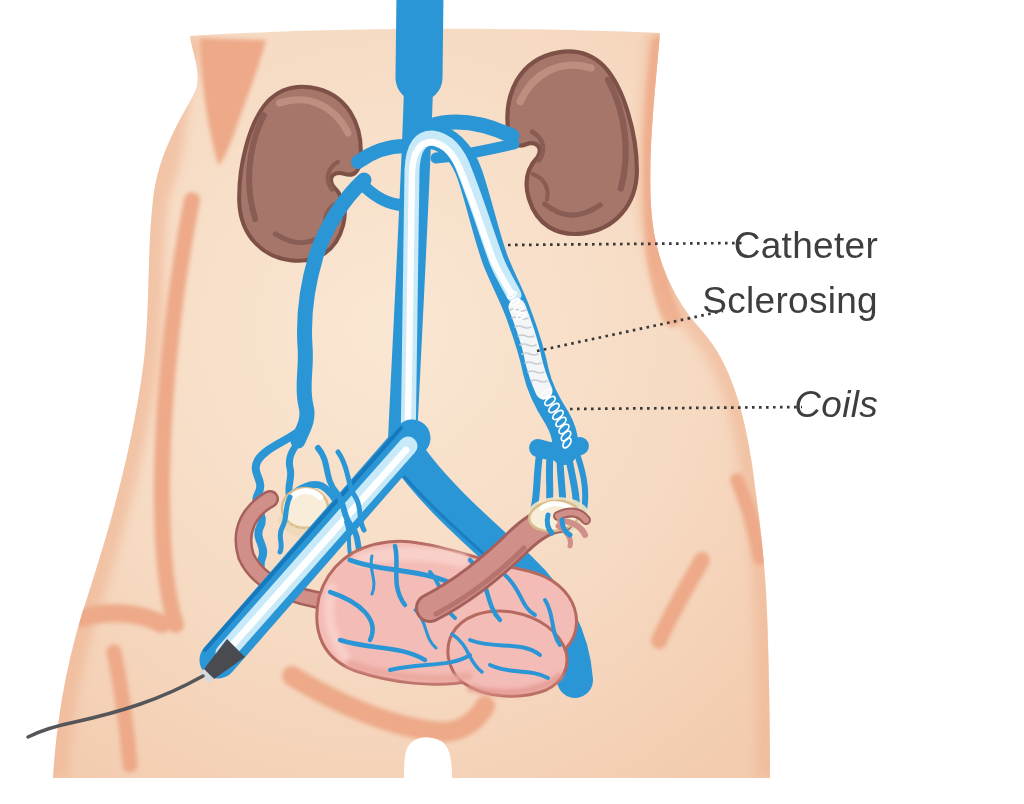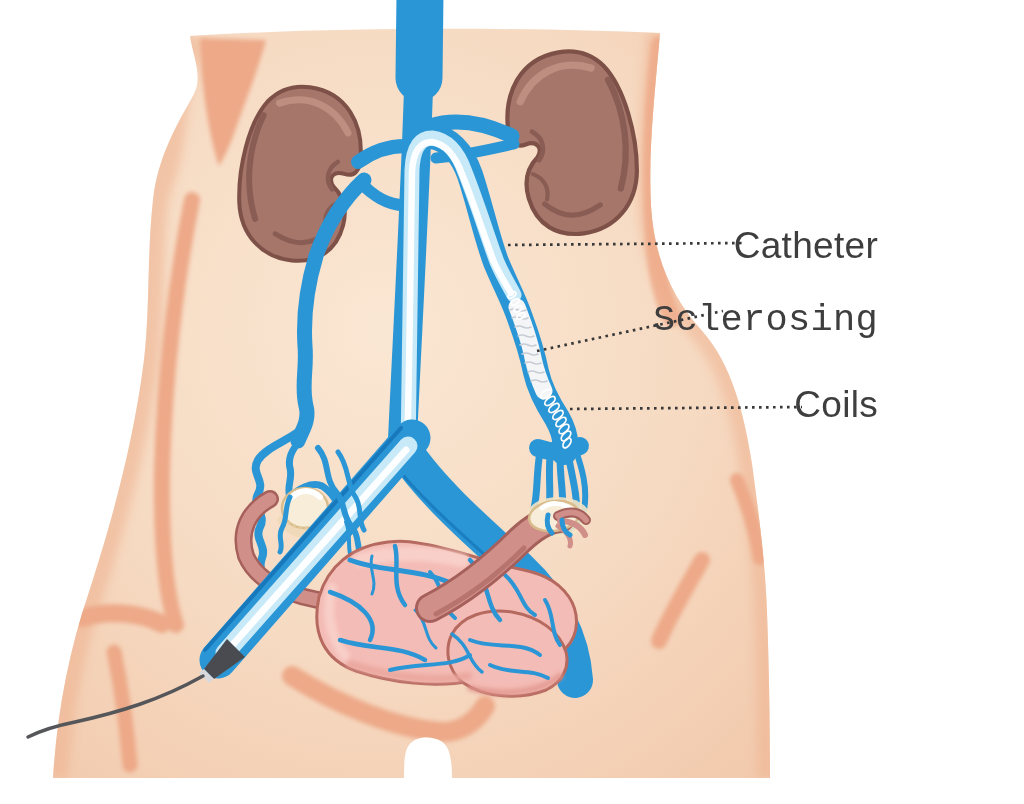--- a/index.html
+++ b/index.html
@@ -7,22 +7,22 @@
     position:relative;width:1012px;height:804px;overflow:hidden;background:#ffffff;
     font-family:"Liberation Sans",sans-serif;
   }
   .stage svg{position:absolute;left:0;top:0;}
   .lbl{
     position:absolute;right:134px;text-align:right;color:#3E3E3E;
     font-size:37px;line-height:33px;letter-spacing:0.3px;white-space:nowrap;
   }
   .lbl span{display:block;}
   #lbl-catheter{top:229px;}
-  #lbl-foam{top:304px;font-family:Liberation Mono, monospace;}
-  #lbl-coils{top:388px;}
+  #lbl-foam{top:284px;}
+  #lbl-coils{top:388px;font-style:italic;}
 </style>
 </head>
 <body>
 
 <div class="stage">
 
 <svg width="1024" height="804" viewBox="0 0 1024 804">
   <defs>
     <radialGradient id="skinGrad" cx="0.46" cy="0.40" r="0.80">
       <stop offset="0" stop-color="#FAE7D3"></stop>

